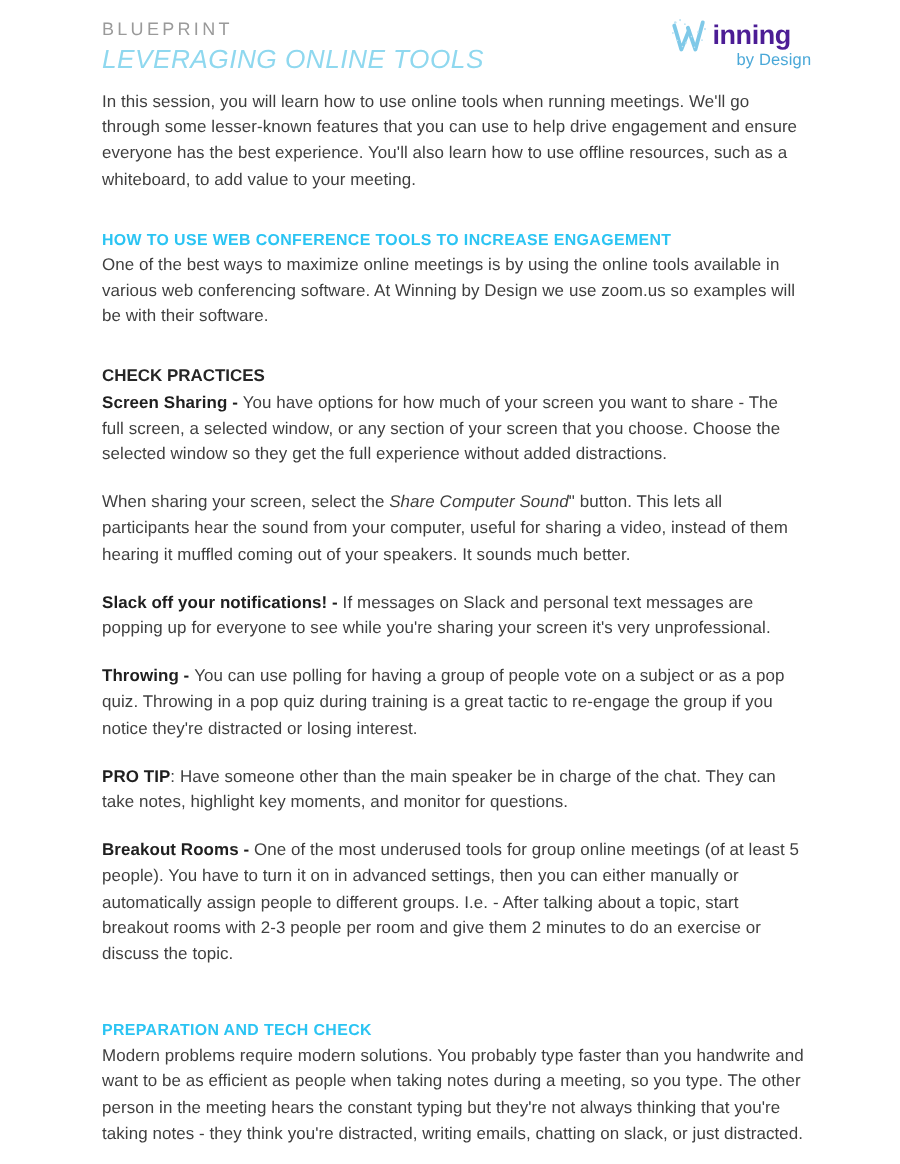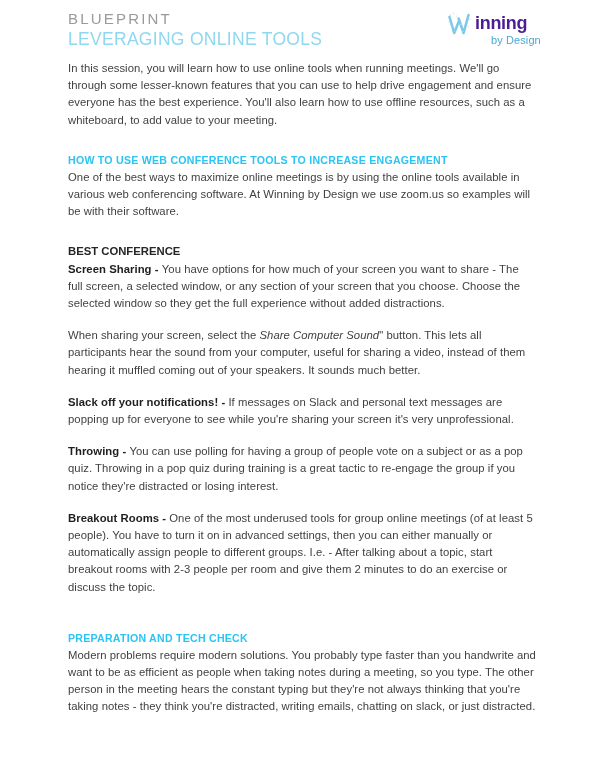--- a/index.html
+++ b/index.html
@@ -23,35 +23,36 @@
   }
 
   
   .header {
     position: relative;
     padding: 13px 64px 0 68px;
     height: 52px;
     box-sizing: border-box;
   }
   .kicker {
-    font-size: 15px;
+    font-size: 12px;
     letter-spacing: 2.2px;
     color: #9a9a9a;
     font-weight: 400;
     line-height: 12px;
     margin: 0;
   }
   .doc-title {
     font-size: 17.5px;
     color: #8fd8ef;
     letter-spacing: 0.3px;
     font-weight: 400;
     line-height: 22px;
     margin: 3px 0 0 0;
     white-space: nowrap;
+    font-style: italic;
   }
 
   
   .logo {
     position: absolute;
     top: 11px;
     right: 58px;
     width: 96px;
     height: 40px;
   }
@@ -170,31 +171,32 @@
 
     <p class="para">In this session, you will learn how to use online tools when running meetings. We'll go through some lesser-known features that you can use to help drive engagement and ensure everyone has the best experience. You'll also learn how to use offline resources, such as a whiteboard, to add value to your meeting.</p>
 
     <div class="gap-sm"></div>
 
     <div class="section-head">HOW TO USE WEB CONFERENCE TOOLS TO INCREASE ENGAGEMENT</div>
     <p class="para">One of the best ways to maximize online meetings is by using the online tools available in various web conferencing software. At Winning by Design we use zoom.us so examples will be with their software.</p>
 
     <div class="gap-sm"></div>
 
-    <div class="sub-head">BEST CONFERENCE</div>
+    <div class="sub-head">CHECK PRACTICES</div>
 
     <p class="para"><b>Screen Sharing - </b><span>You have options for how much of your screen you want to share - The full screen, a selected window, or any section of your screen that you choose. Choose the selected window so they get the full experience without added distractions.</span></p>
 
     <p class="para"><span>When sharing your screen, select the </span><i>Share Computer Sound</i><span>" button. This lets all participants hear the sound from your computer, useful for sharing a video, instead of them hearing it muffled coming out of your speakers. It sounds much better.</span></p>
 
     <p class="para"><b>Slack off your notifications! - </b><span>If messages on Slack and personal text messages are popping up for everyone to see while you're sharing your screen it's very unprofessional.</span></p>
 
     <p class="para"><b>Throwing - </b><span>You can use polling for having a group of people vote on a subject or as a pop quiz. Throwing in a pop quiz during training is a great tactic to re-engage the group if you notice they're distracted or losing interest.</span></p>
 
 
+    <p class="para"><b>PRO TIP</b><span>: Have someone other than the main speaker be in charge of the chat. They can take notes, highlight key moments, and monitor for questions.</span></p>
 
     <p class="para tight"><b>Breakout Rooms - </b><span>One of the most underused tools for group online meetings (of at least 5 people). You have to turn it on in advanced settings, then you can either manually or automatically assign people to different groups. I.e. - After talking about a topic, start breakout rooms with 2-3 people per room and give them 2 minutes to do an exercise or discuss the topic.</span></p>
 
     <div class="gap-xl"></div>
 
     <div class="section-head">PREPARATION AND TECH CHECK</div>
     <p class="para tight">Modern problems require modern solutions. You probably type faster than you handwrite and want to be as efficient as people when taking notes during a meeting, so you type. The other person in the meeting hears the constant typing but they're not always thinking that you're taking notes - they think you're distracted, writing emails, chatting on slack, or just distracted.</p>
 
   </div>
 </div>

